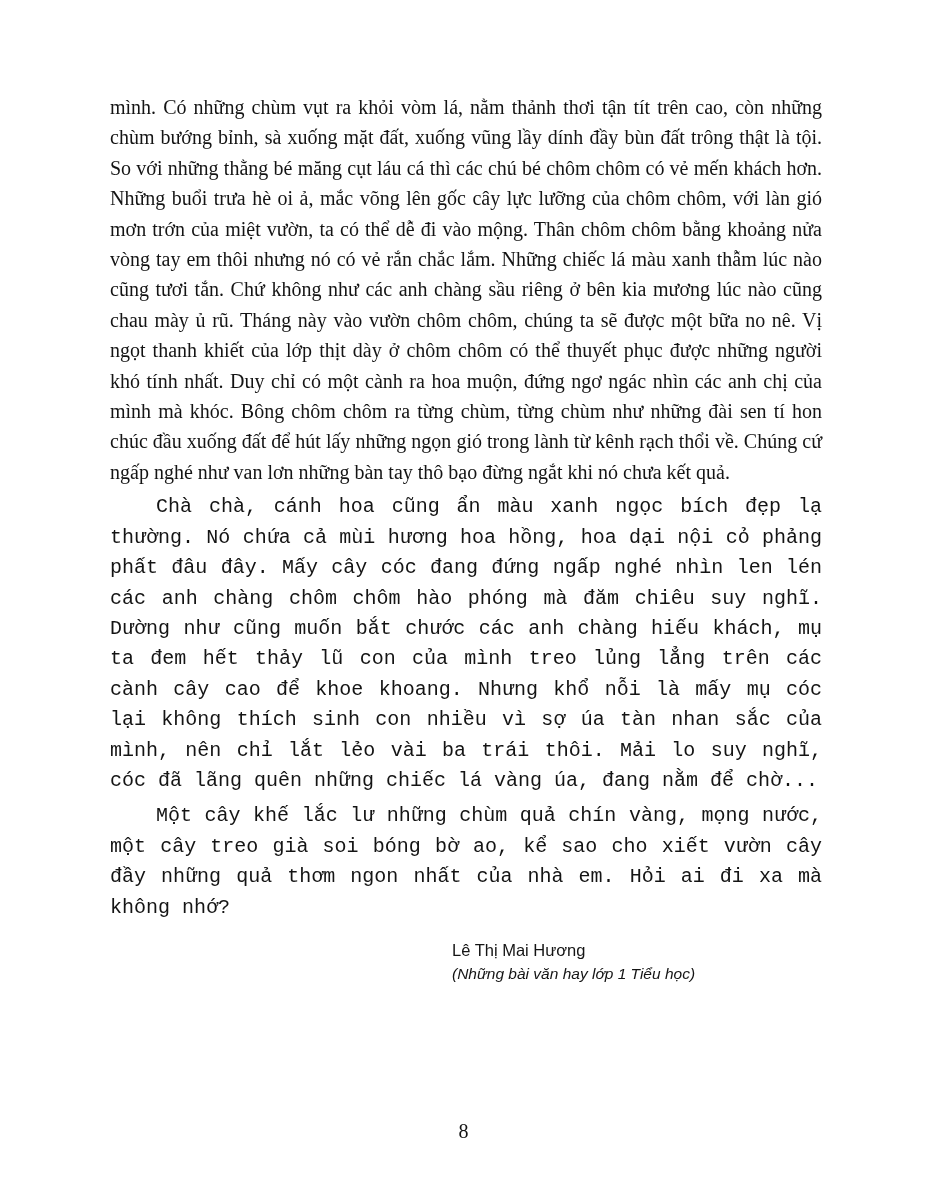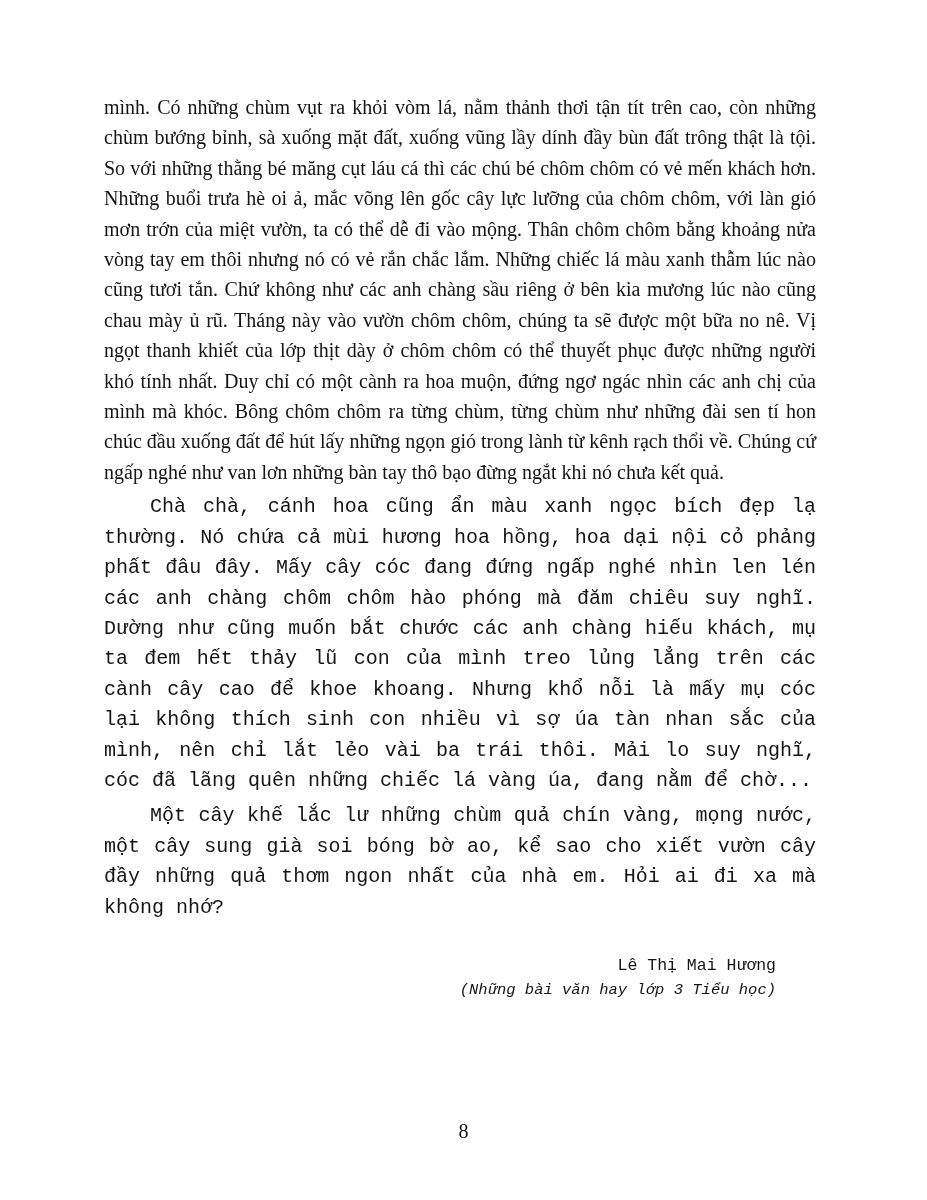--- a/index.html
+++ b/index.html
@@ -10,41 +10,41 @@
     width: 927px;
     height: 1200px;
     background: #ffffff;
     position: relative;
     font-family: "Liberation Serif", serif;
     color: #141414;
     overflow: hidden;
   }
   .page-content {
     position: absolute;
-    left: 104px;
+    left: 110px;
     top: 92px;
     width: 712px;
   }
   .body-text p {
     margin: 0 0 5px 0;
     font-size: 20px;
     line-height: 30.4px;
     text-align: justify;
     text-justify: inter-word;
   }
   .body-text p.indent {
     text-indent: 46px;
     font-family: Liberation Mono, monospace;
   }
   .attribution {
-    margin-top: 32px;
+    margin-top: 16px;
     margin-left: 342px;
     width: 330px;
-    text-align: right;
-    font-family: Liberation Mono, monospace;
+    text-align: left;
+    font-family: Liberation Sans, sans-serif;
   }
   .author {
     font-size: 16.5px;
     line-height: 22px;
   }
   .source {
     font-size: 15.5px;
     font-style: italic;
     line-height: 22px;
     margin-top: 2px;
@@ -59,22 +59,22 @@
     font-family: "Liberation Serif", serif;
   }
 </style>
 </head>
 <body>
 
 <div class="page-content">
   <div class="body-text">
     <p>mình. Có những chùm vụt ra khỏi vòm lá, nằm thảnh thơi tận tít trên cao, còn những chùm bướng bỉnh, sà xuống mặt đất, xuống vũng lầy dính đầy bùn đất trông thật là tội. So với những thằng bé măng cụt láu cá thì các chú bé chôm chôm có vẻ mến khách hơn. Những buổi trưa hè oi ả, mắc võng lên gốc cây lực lưỡng của chôm chôm, với làn gió mơn trớn của miệt vườn, ta có thể dễ đi vào mộng. Thân chôm chôm bằng khoảng nửa vòng tay em thôi nhưng nó có vẻ rắn chắc lắm. Những chiếc lá màu xanh thẫm lúc nào cũng tươi tắn. Chứ không như các anh chàng sầu riêng ở bên kia mương lúc nào cũng chau mày ủ rũ. Tháng này vào vườn chôm chôm, chúng ta sẽ được một bữa no nê. Vị ngọt thanh khiết của lớp thịt dày ở chôm chôm có thể thuyết phục được những người khó tính nhất. Duy chỉ có một cành ra hoa muộn, đứng ngơ ngác nhìn các anh chị của mình mà khóc. Bông chôm chôm ra từng chùm, từng chùm như những đài sen tí hon chúc đầu xuống đất để hút lấy những ngọn gió trong lành từ kênh rạch thổi về. Chúng cứ ngấp nghé như van lơn những bàn tay thô bạo đừng ngắt khi nó chưa kết quả.</p>
     <p class="indent">Chà chà, cánh hoa cũng ẩn màu xanh ngọc bích đẹp lạ thường. Nó chứa cả mùi hương hoa hồng, hoa dại nội cỏ phảng phất đâu đây. Mấy cây cóc đang đứng ngấp nghé nhìn len lén các anh chàng chôm chôm hào phóng mà đăm chiêu suy nghĩ. Dường như cũng muốn bắt chước các anh chàng hiếu khách, mụ ta đem hết thảy lũ con của mình treo lủng lẳng trên các cành cây cao để khoe khoang. Nhưng khổ nỗi là mấy mụ cóc lại không thích sinh con nhiều vì sợ úa tàn nhan sắc của mình, nên chỉ lắt lẻo vài ba trái thôi. Mải lo suy nghĩ, cóc đã lãng quên những chiếc lá vàng úa, đang nằm để chờ...</p>
-    <p class="indent">Một cây khế lắc lư những chùm quả chín vàng, mọng nước, một cây sung già soi bóng bờ ao, kể sao cho xiết vườn cây đầy những quả thơm ngon nhất của nhà em. Hỏi ai đi xa mà không nhớ?</p>
+    <p class="indent">Một cây khế lắc lư những chùm quả chín vàng, mọng nước, một cây treo già soi bóng bờ ao, kể sao cho xiết vườn cây đầy những quả thơm ngon nhất của nhà em. Hỏi ai đi xa mà không nhớ?</p>
   </div>
 
   <div class="attribution">
     <div class="author">Lê Thị Mai Hương</div>
-    <div class="source">(Những bài văn hay lớp 3 Tiểu học)</div>
+    <div class="source">(Những bài văn hay lớp 1 Tiểu học)</div>
   </div>
 </div>
 
 <div class="page-number">8</div>
 
 </body></html>

